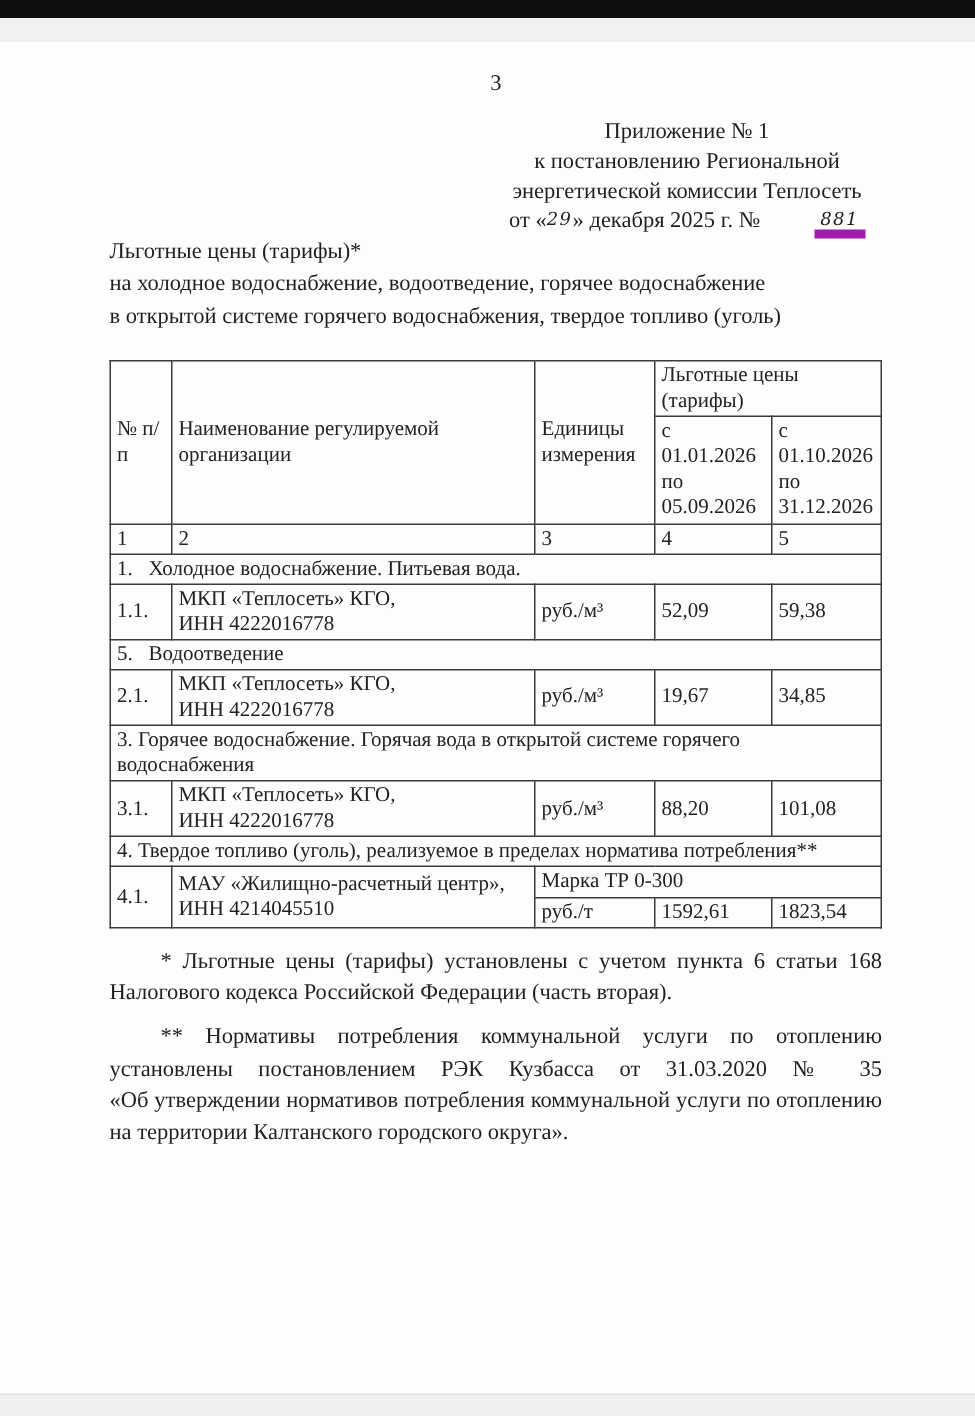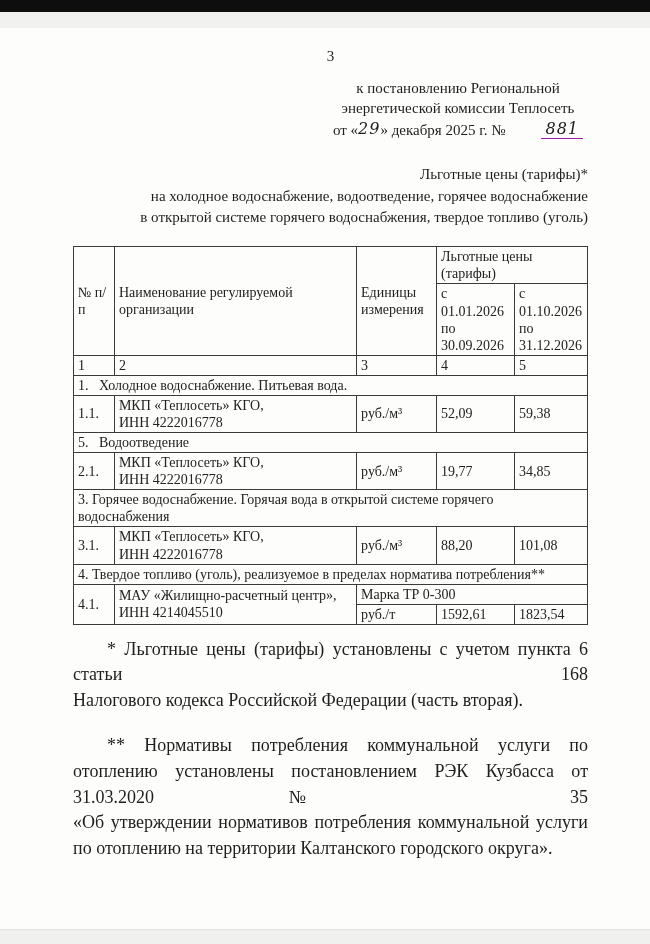--- a/index.html
+++ b/index.html
@@ -35,29 +35,28 @@
     margin: 14px 0 0 auto;
     width: 300px;
     margin-right: -20px;
     text-align: center;
     font-size: 15px;
     line-height: 1.32;
   }
   .handwritten {
     font-family: "DejaVu Serif", serif;
     font-style: italic;
-    font-size: 16px;
+    font-size: 12px;
     letter-spacing: 1px;
     position: relative; top: -1px;
   }
-  .handwritten.underlined { border-bottom: 1px solid #a21caf; padding: 0 4px; margin-left: 36px; }
+  .handwritten.underlined { border-bottom: 6px solid #a21caf; padding: 0 4px; margin-left: 36px; }
 
   .title-block {
-    margin-top: 24px;
-    text-align: right;
+    text-align: left;
     font-size: 15px;
     line-height: 1.42;
   }
 
   table.tariff {
     margin-top: 18px;
     width: 515px;
     border-collapse: collapse;
     font-size: 14px;
     color: #222;
@@ -68,41 +67,42 @@
     text-align: left;
     vertical-align: middle;
     line-height: 1.22;
   }
   td.org-cell { text-align: left; padding-left: 7px; line-height: 1.3; }
   td.section-cell { white-space: pre-wrap; padding: 2px 4px; }
   td.colnum-cell { padding: 0 4px 1px; }
   td.head-cell { padding: 2px 3px; }
   .cl { display: block; }
 
-  .footnotes { margin-top: 12px; font-size: 18px; line-height: 1.42; }
+  .footnotes { margin-top: 12px; font-size: 15px; line-height: 1.42; }
   .fn-part-justify-all {
     text-align: justify;
     text-align-last: justify;
     text-indent: 34px;
   }
   .fn-part-justify { text-align: justify; }
-  .fn2 { margin-top: 20px; }
+  .fn2 { margin-top: 8px; }
 </style>
 </head>
 <body>
 
 <div class="screen">
   <div class="top-black-bar"></div>
   <div class="top-grey-strip"></div>
 
   <div class="doc">
 
     <div class="page-number">3</div>
 
     <div class="header-block">
+      <div>Приложение № 1</div>
       <div>к постановлению Региональной</div>
       <div>энергетической комиссии Теплосеть</div>
       <div>
         <span>от «</span><span class="handwritten">29</span><span>» декабря 2025 г. №</span><span class="handwritten underlined">881</span>
       </div>
     </div>
 
     <div class="title-block">
       <div>Льготные цены (тарифы)*</div>
       <div>на холодное водоснабжение, водоотведение, горячее водоснабжение</div>
@@ -124,21 +124,21 @@
           <td rowspan="2" class="head-cell">
             <span class="cl">Единицы</span>
             <span class="cl">измерения</span>
           </td>
           <td colspan="2" class="head-cell">Льготные цены (тарифы)</td>
         </tr>
         <tr>
           <td class="head-cell">
             <span class="cl">с 01.01.2026</span>
             <span class="cl">по</span>
-            <span class="cl">30.09.2026</span>
+            <span class="cl">05.09.2026</span>
           </td>
           <td class="head-cell">
             <span class="cl">с 01.10.2026</span>
             <span class="cl">по</span>
             <span class="cl">31.12.2026</span>
           </td>
         </tr>
         <tr>
           <td class="colnum-cell">1</td>
           <td class="colnum-cell">2</td>
@@ -164,21 +164,21 @@
         <tr>
           <td colspan="5" class="section-cell">5.   Водоотведение</td>
         </tr>
         <tr>
           <td>2.1.</td>
           <td class="org-cell">
             <span class="cl">МКП «Теплосеть» КГО,</span>
             <span class="cl">ИНН 4222016778</span>
           </td>
           <td>руб./м³</td>
-          <td>19,77</td>
+          <td>19,67</td>
           <td>34,85</td>
         </tr>
 
         <tr>
           <td colspan="5" class="section-cell">3. Горячее водоснабжение. Горячая вода в открытой системе горячего водоснабжения</td>
         </tr>
         <tr>
           <td>3.1.</td>
           <td class="org-cell">
             <span class="cl">МКП «Теплосеть» КГО,</span>

